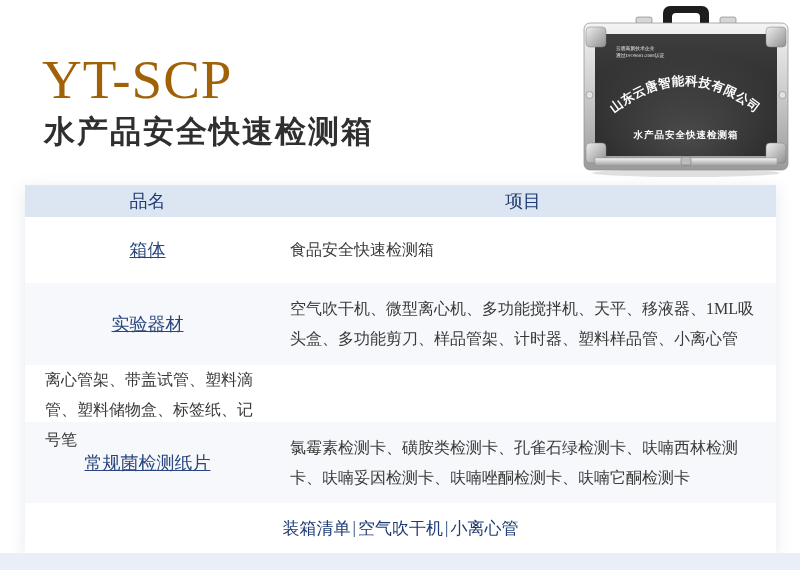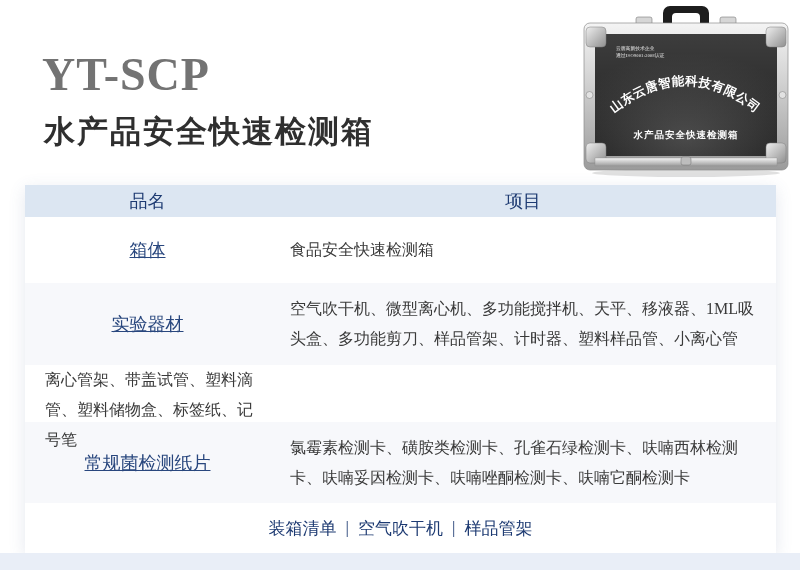--- a/index.html
+++ b/index.html
@@ -15,21 +15,21 @@
     width:800px;height:570px;position:relative;overflow:hidden;
     background:var(--strip-bg);
     font-family:"Liberation Serif","DejaVu Serif",serif;
   }
   .content-card{
     position:absolute;left:0;top:0;width:800px;height:553px;
     background:#ffffff;
   }
   .model-title{
     position:absolute;left:42px;top:48px;margin:0;
-    font-size:46px;font-weight:bold;color:#737373;letter-spacing:1px;
+    font-size:55px;font-weight:normal;color:#a16207;letter-spacing:1px;
   }
   .page-subtitle{
     position:absolute;left:44px;top:111px;margin:0;
     font-size:31px;font-weight:bold;color:#2f2f2f;letter-spacing:2px;
   }
   .case-photo{
     position:absolute;left:578px;top:2px;width:216px;height:176px;
   }
   
   .spec-table{
@@ -45,21 +45,21 @@
   .cell-name{
     font-size:16px;color:var(--value-text);line-height:30px;
     padding:0 14px 0 20px;text-align:left;
   }
   .r1{height:66px;background:#ffffff;}
   .r2{height:82px;background:var(--row-alt-bg);}
   .r3{height:57px;background:#ffffff;}
   .r4{height:81px;background:var(--row-alt-bg);}
   .t-foot{
     height:50px;background:#ffffff;
-    display:flex;align-items:center;justify-content:center;gap:9px;
+    display:flex;align-items:center;justify-content:center;gap:2px;
     font-size:17px;color:var(--accent);
   }
   .t-foot .foot-link{cursor:pointer;}
   .t-foot .sep{color:var(--accent);}
   .bottom-strip{
     position:absolute;left:0;top:553px;width:800px;height:17px;
     background:var(--strip-bg);
   }
 </style>
 </head>
@@ -142,19 +142,19 @@
     <div class="t-row r4">
       <div class="cell-item">常规菌检测纸片</div>
       <div class="cell-name">氯霉素检测卡、磺胺类检测卡、孔雀石绿检测卡、呋喃西林检测卡、呋喃妥因检测卡、呋喃唑酮检测卡、呋喃它酮检测卡</div>
     </div>
 
     <div class="t-foot">
       <span class="foot-link">装箱清单</span>
       <span class="sep">|</span>
       <span class="foot-link">空气吹干机</span>
       <span class="sep">|</span>
-      <span class="foot-link">样品管架</span>
+      <span class="foot-link">小离心管</span>
     </div>
 
   </div>
 </div>
 
 <div class="bottom-strip"></div>
 
 </body></html>

